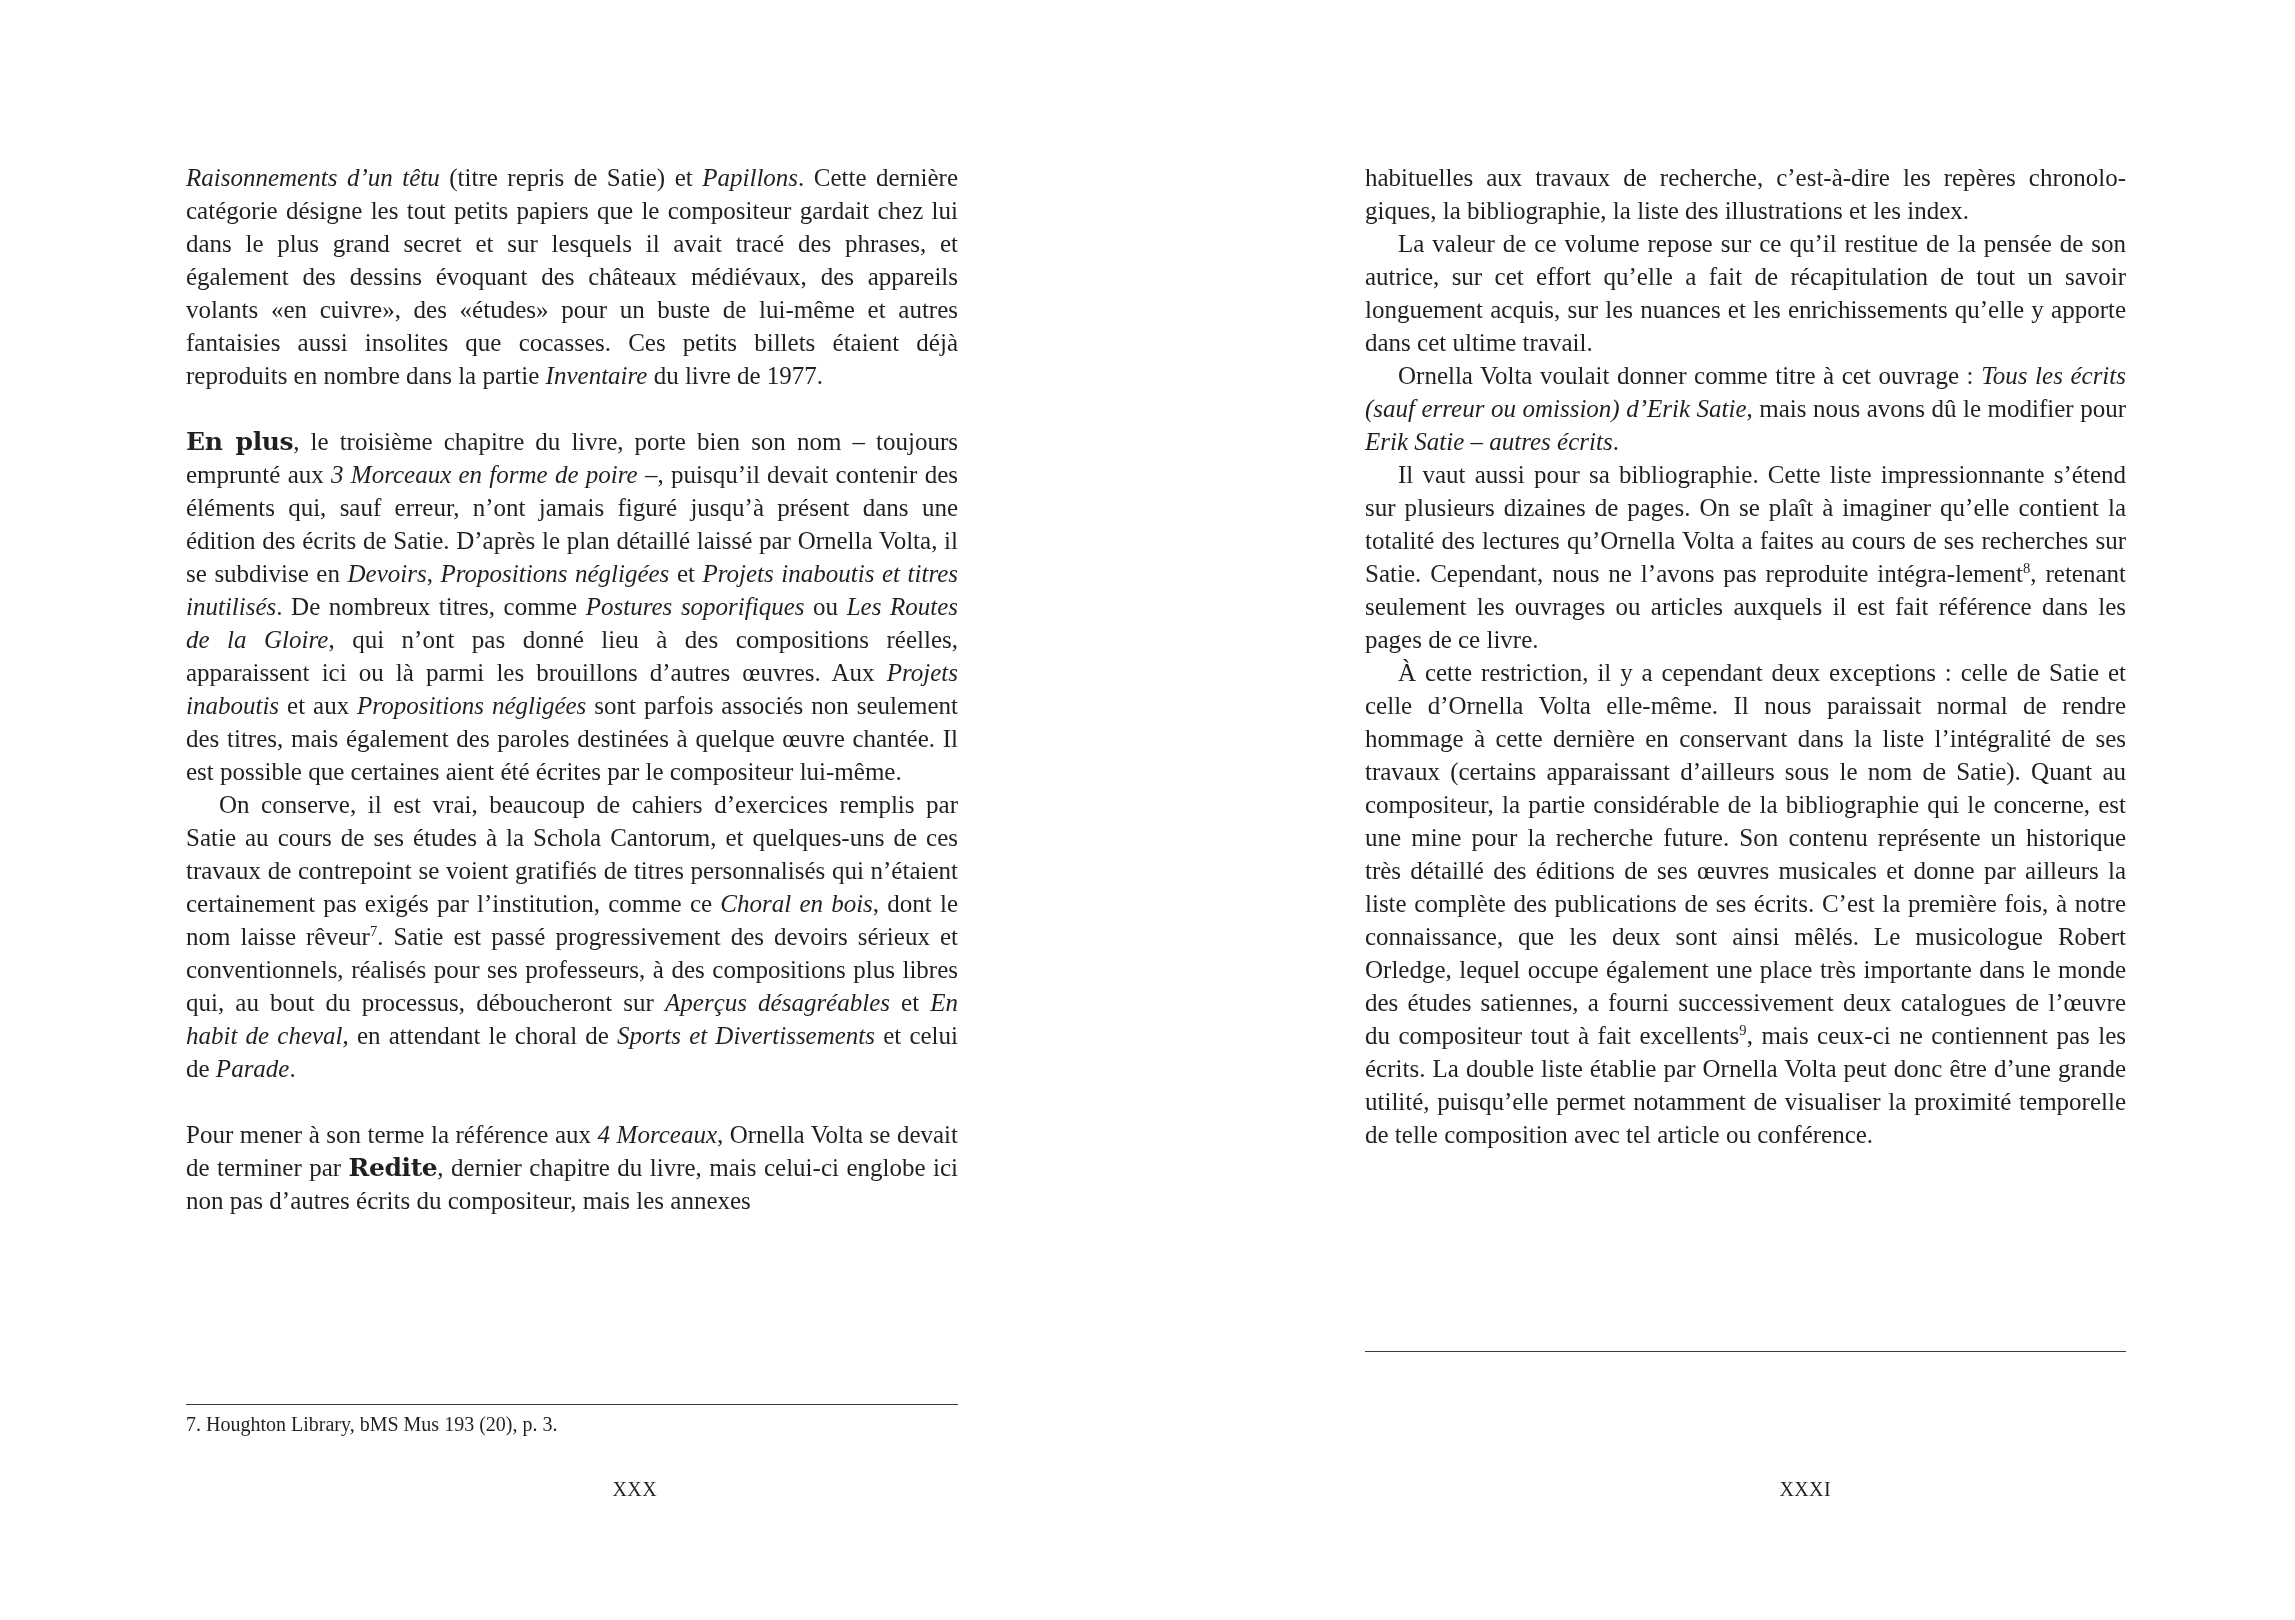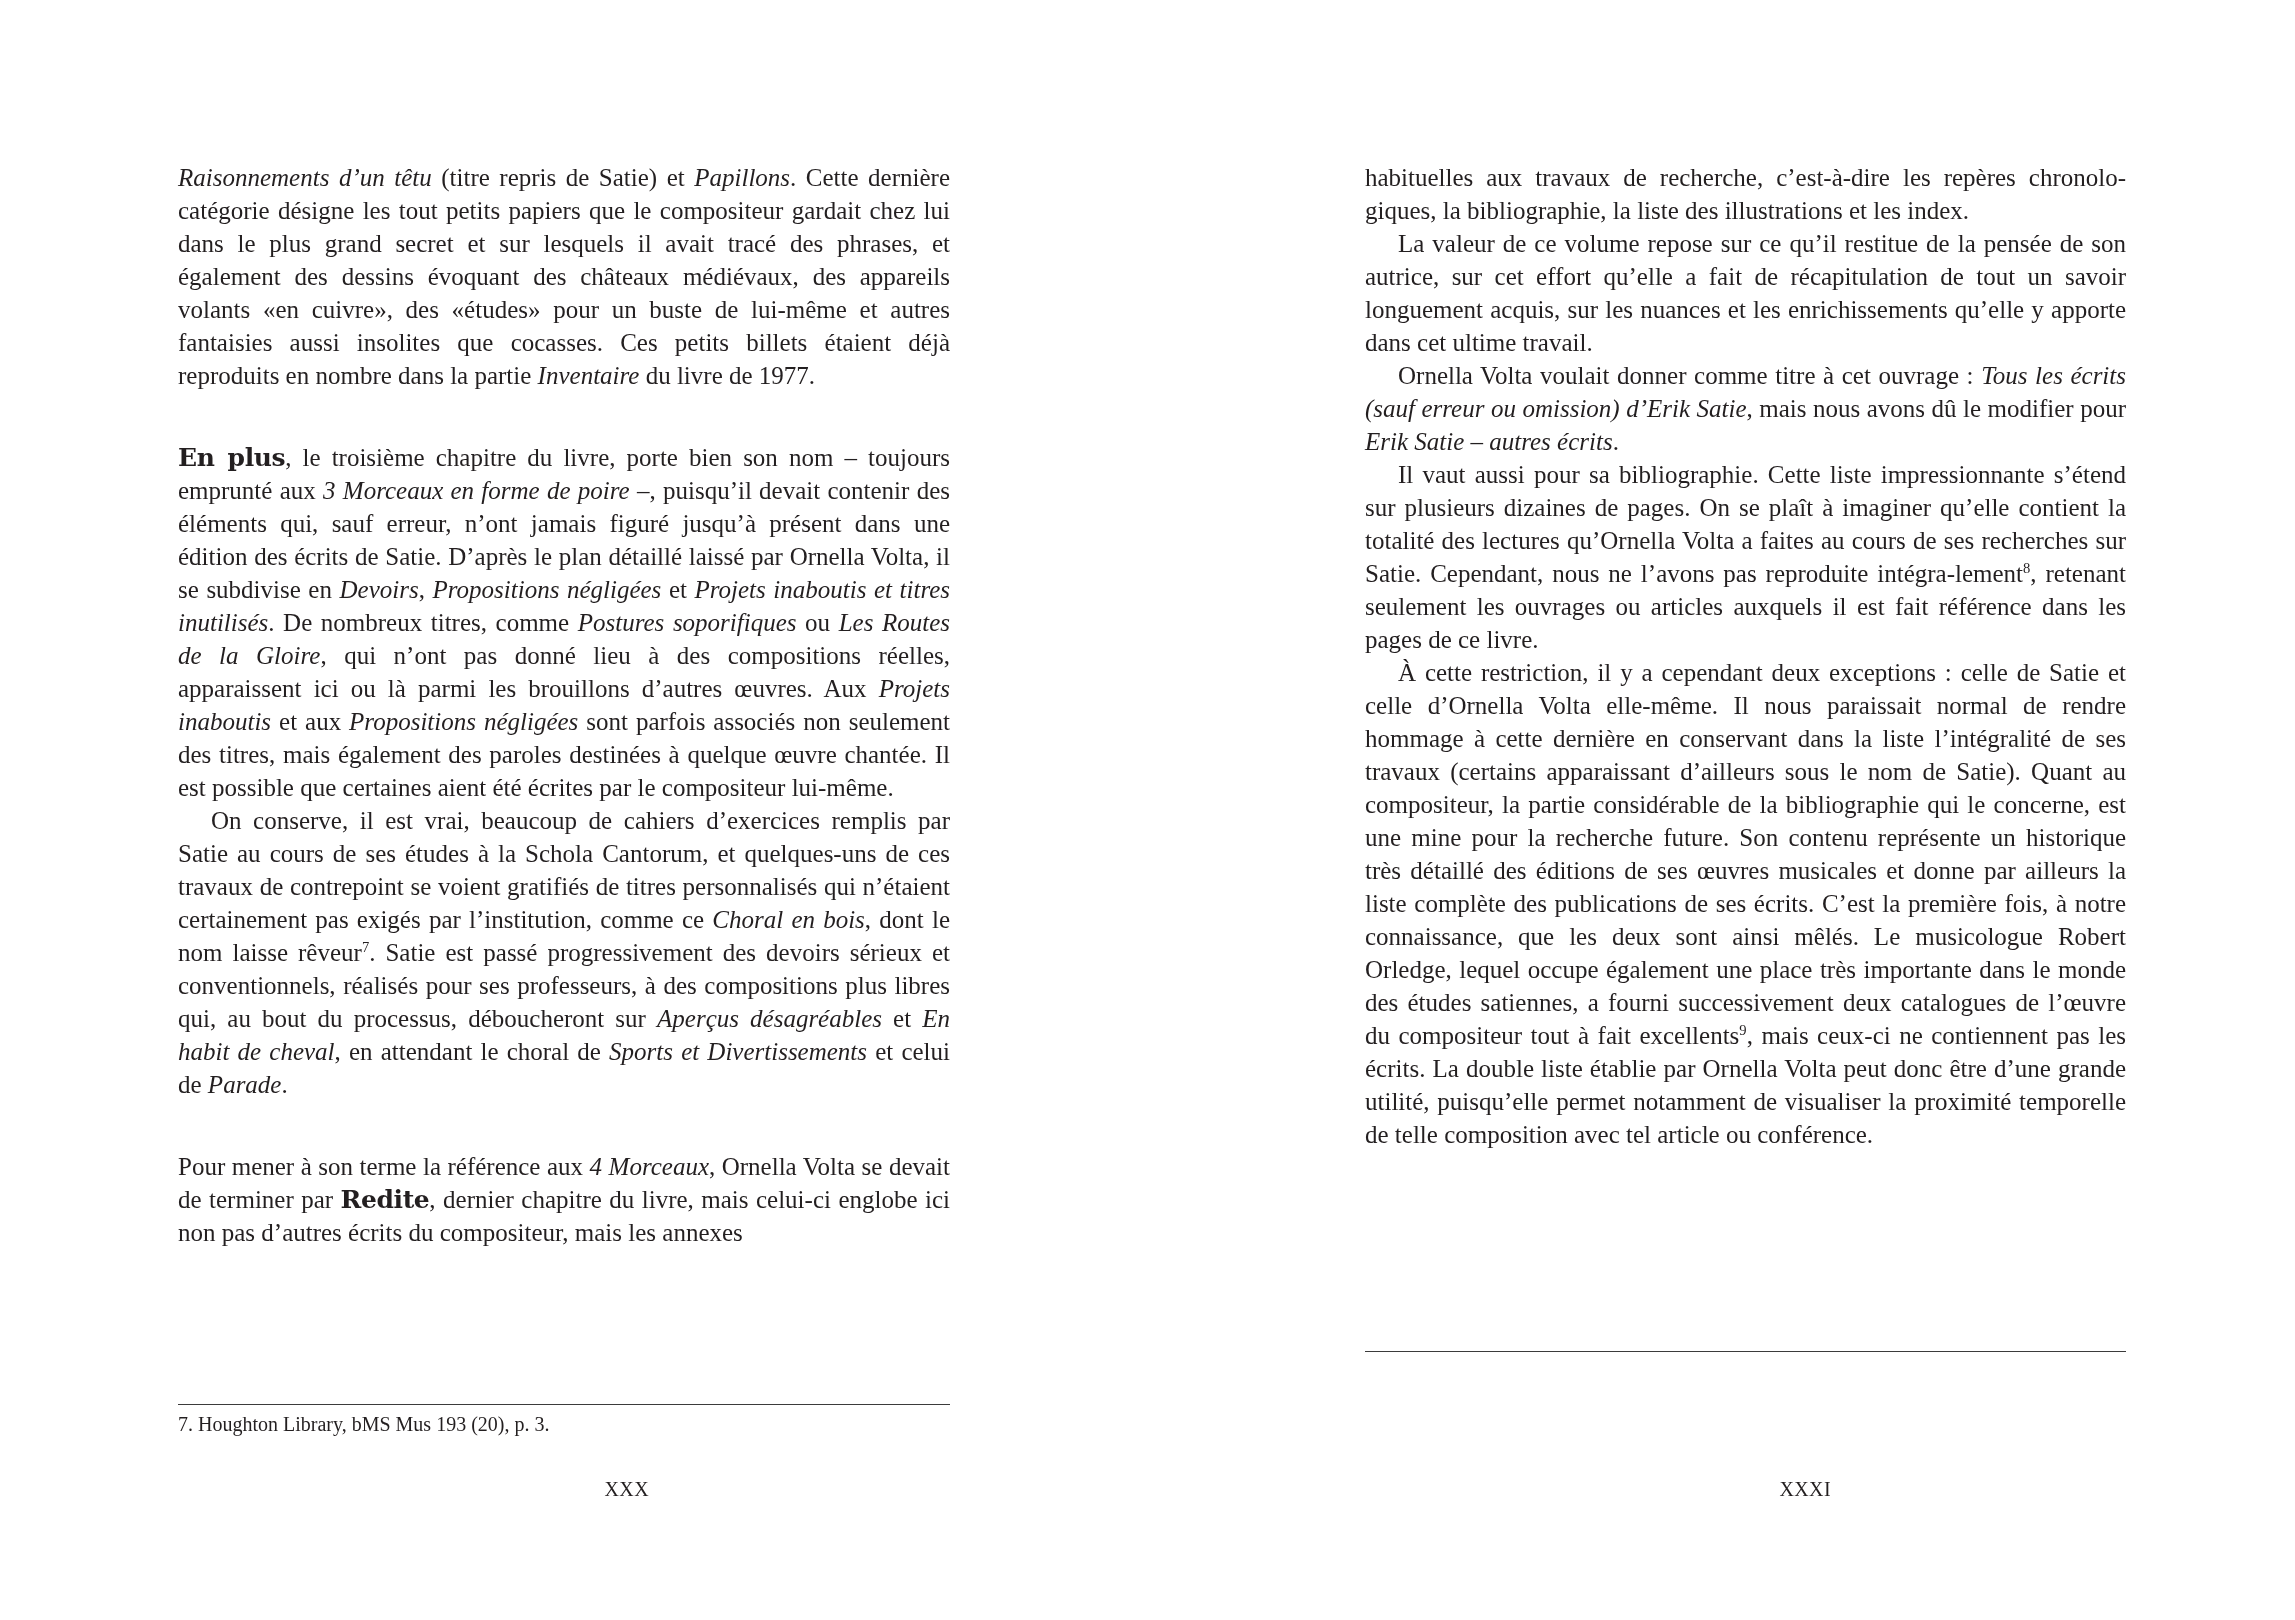--- a/index.html
+++ b/index.html
@@ -5,34 +5,34 @@
   html, body { margin: 0; padding: 0; }
   body {
     width: 2295px; height: 1621px;
     background: #ffffff;
     color: #231f20;
     font-family: "Liberation Serif", "DejaVu Serif", serif;
     position: relative;
     overflow: hidden;
   }
   .page { position: absolute; top: 0; height: 1621px; }
-  .page-left { left: 8px; width: 1147px; }
+  .page-left { left: 16px; width: 1147px; }
   .page-right { left: 1147px; width: 1148px; }
   .column {
     position: absolute;
     font-size: 25px;
     line-height: 33px;
     text-align: justify;
     hyphens: manual;
   }
   .page-left .column { left: 170px; width: 772px; top: 161px; }
   .page-right .column { left: 218px; width: 761px; top: 161px; }
   .column p { margin: 0; }
   .column p.indent { text-indent: 33px; }
-  .column p.gap-before { margin-top: 49px; }
+  .column p.gap-before { margin-top: 33px; }
   em, .it { font-style: italic; }
   .blackletter {
     font-family: "DejaVu Serif", serif;
     font-weight: bold;
     font-size: 25px;
     letter-spacing: -0.4px;
   }
   sup.fn { font-size: 14.6px; vertical-align: 9.4px; line-height: 0; }
   .rule { position: absolute; height: 0; border-top: 1.7px solid #3b3b3b; }
   .page-left .rule { left: 170px; width: 772px; top: 1404px; }

